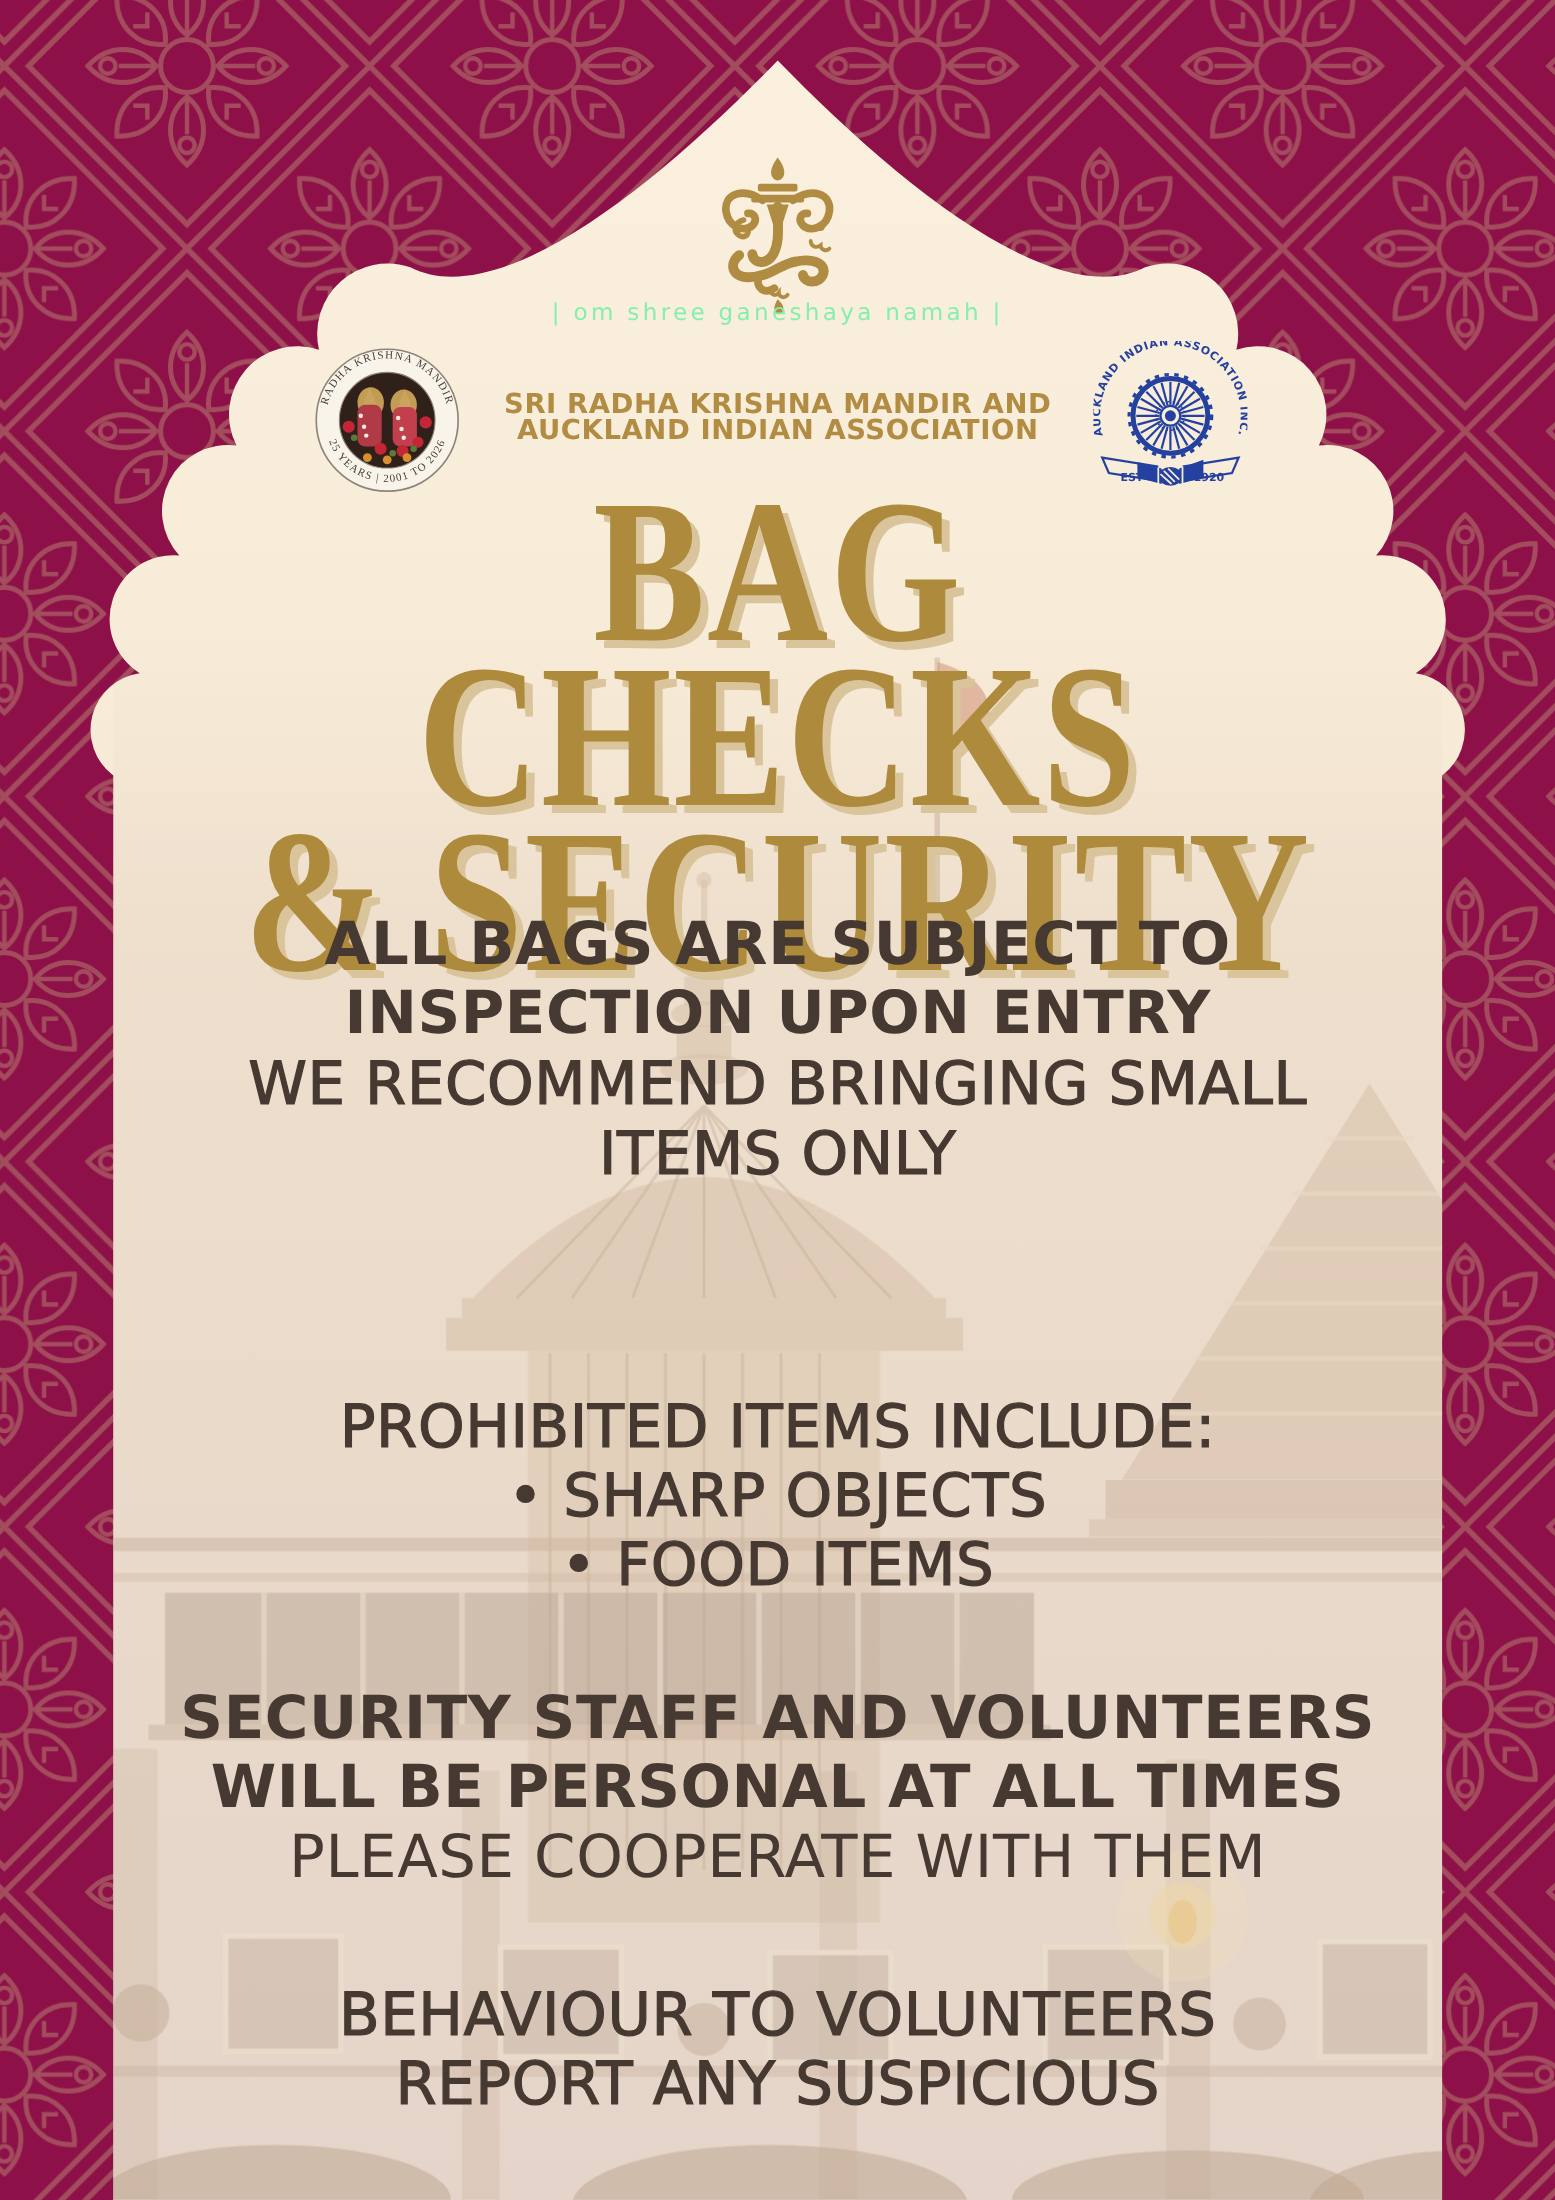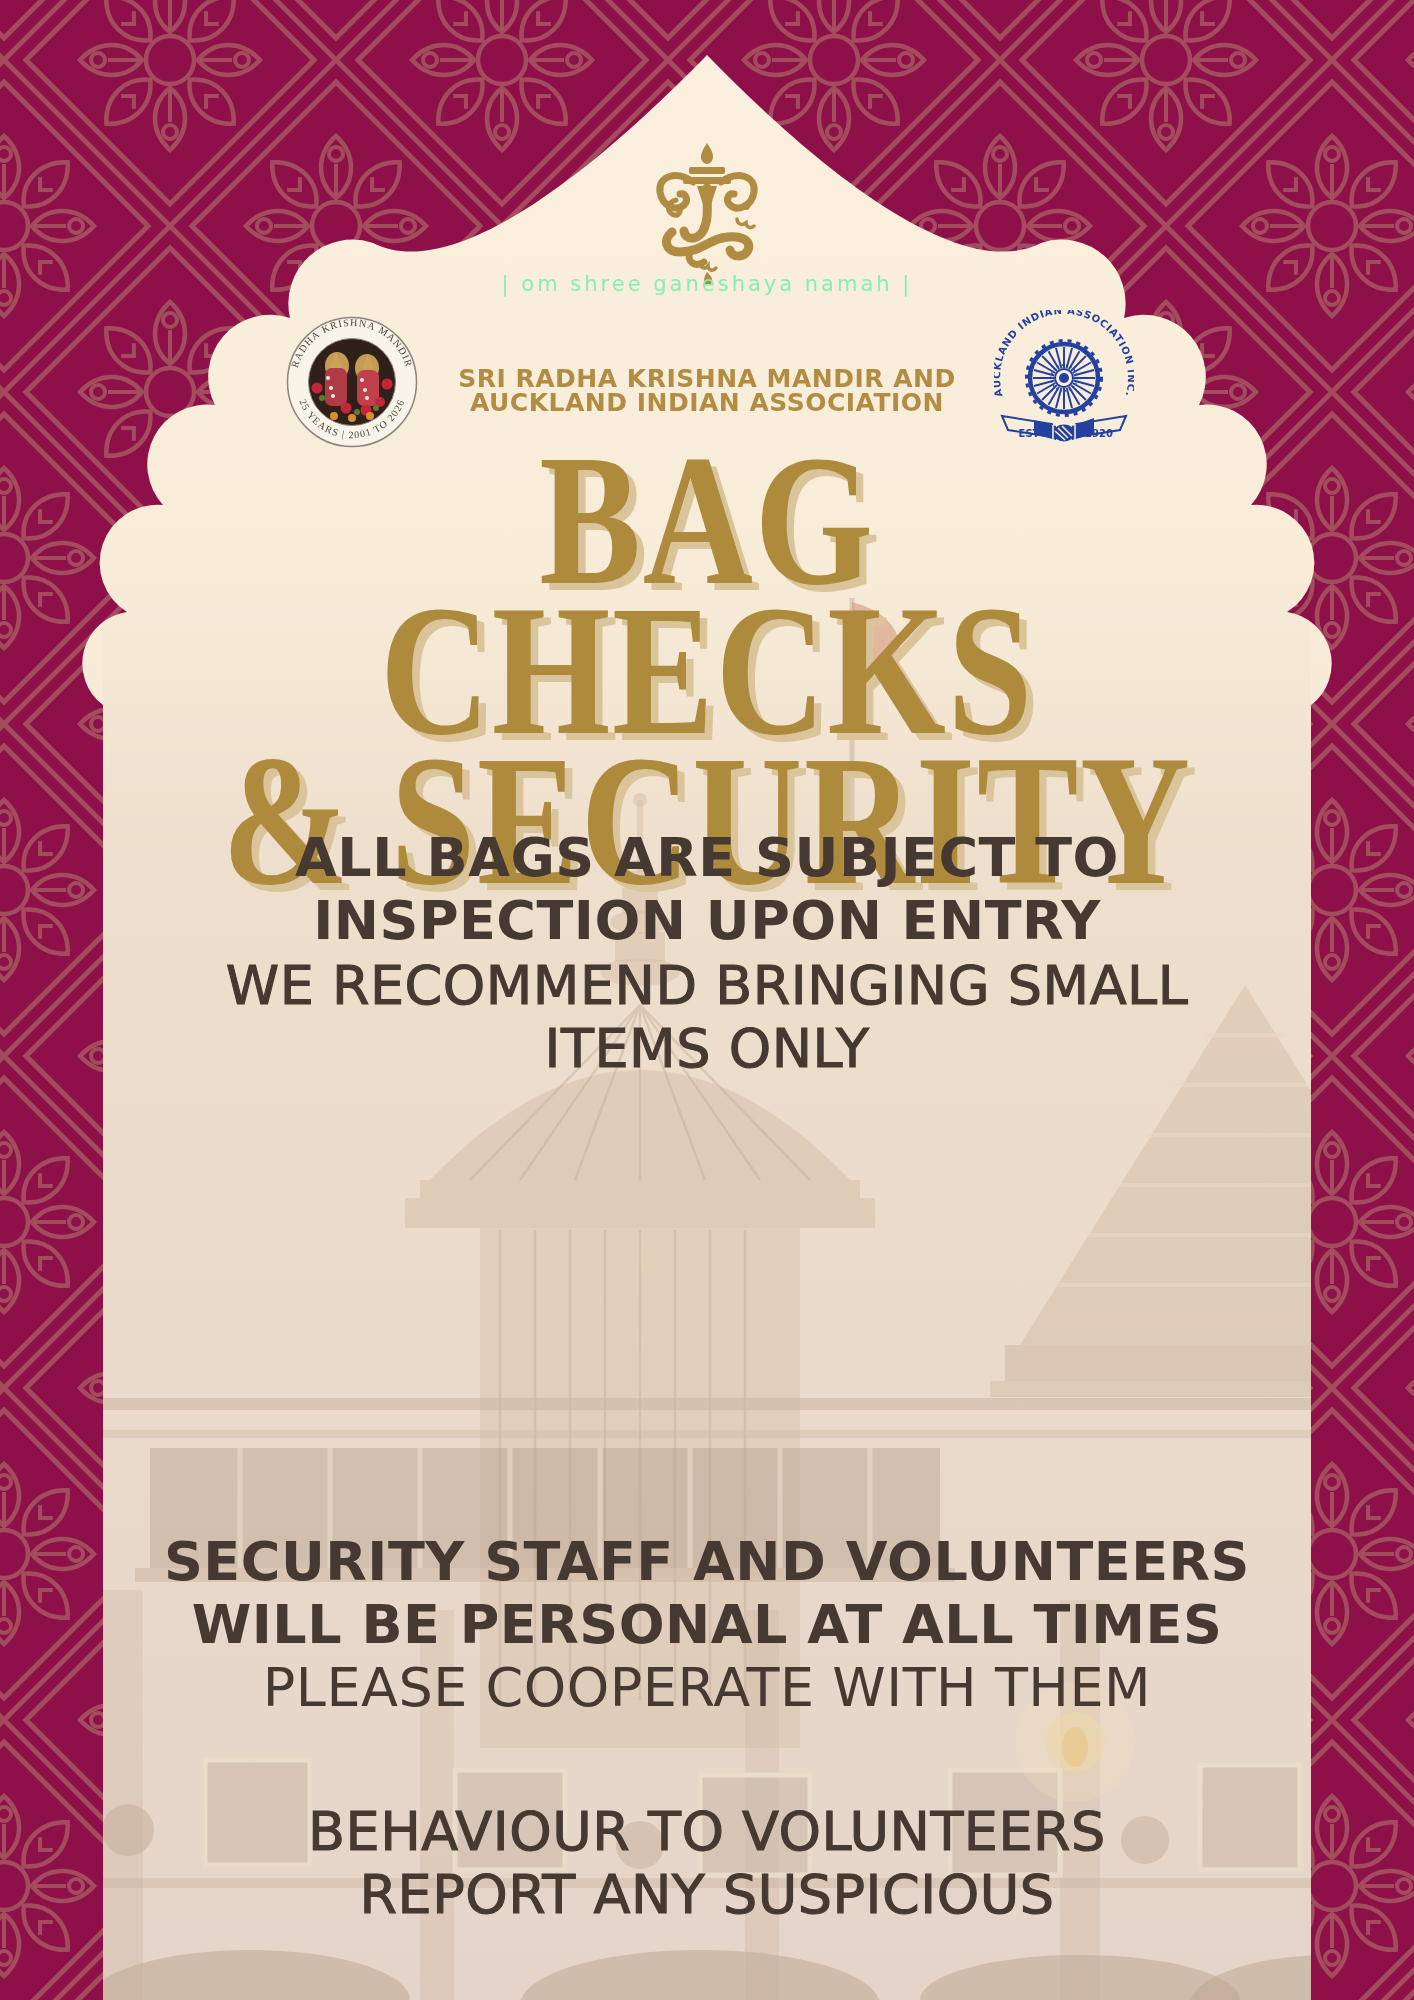--- a/index.html
+++ b/index.html
@@ -2,21 +2,21 @@
 <html><head>
 <meta charset="utf-8">
 <style>
   html,body{margin:0;padding:0;background:#6e0c38;}
   #poster{position:relative;width:1414px;height:2000px;overflow:hidden;background:#8d1048;
           font-family:"DejaVu Sans",sans-serif;}
   #poster svg.layer{position:absolute;left:0;top:0;}
   .abs{position:absolute;}
   .ctr{left:107px;width:1200px;text-align:center;}
   .mantra{top:272px;font-size:21px;letter-spacing:3px;color:#86efac;}
-  .org{top:355px;font-size:25px;line-height:24px;font-weight:bold;letter-spacing:.5px;color:#b28c42;margin-top:12px;}
+  .org{top:355px;font-size:25px;line-height:24px;font-weight:bold;letter-spacing:.5px;color:#b28c42;}
   .title{top:445px;font-size:186px;line-height:150px;font-weight:bold;letter-spacing:2px;
          font-family:"Liberation Serif",serif;color:#ad8a3c;
          text-shadow:9px 7px 0 #d9c49c;transform:scaleX(.82);transform-origin:50% 0;}
   .sec{font-size:54px;line-height:63px;color:#453931;letter-spacing:.5px;}
   .b{font-weight:bold;}
   .semi{-webkit-text-stroke:1.1px #453931;}
   .s1{top:800px;margin-top:26px;} .s2{top:954px;} .s3{top:1265px;} .s4{top:1530px;} .s5{top:1800px;}
   text{font-family:"DejaVu Sans",sans-serif;}
   .serifArc text{font-family:"Liberation Serif",serif;}
 </style>
@@ -332,20 +332,25 @@
   <div class="abs ctr sec b s1">
     <div>ALL BAGS ARE SUBJECT TO</div>
     <div>INSPECTION UPON ENTRY</div>
   </div>
 
   <div class="abs ctr sec semi s2">
     <div>WE RECOMMEND BRINGING SMALL</div>
     <div>ITEMS ONLY</div>
   </div>
 
+  <div class="abs ctr sec semi s3">
+    <div>PROHIBITED ITEMS INCLUDE:</div>
+    <div>• SHARP OBJECTS</div>
+    <div>• FOOD ITEMS</div>
+  </div>
 
   <div class="abs ctr sec s4">
     <div class="b">SECURITY STAFF AND VOLUNTEERS</div>
     <div class="b">WILL BE PERSONAL AT ALL TIMES</div>
     <div>PLEASE COOPERATE WITH THEM</div>
   </div>
 
   <div class="abs ctr sec semi s5">
     <div>BEHAVIOUR TO VOLUNTEERS</div>
     <div>REPORT ANY SUSPICIOUS</div>

